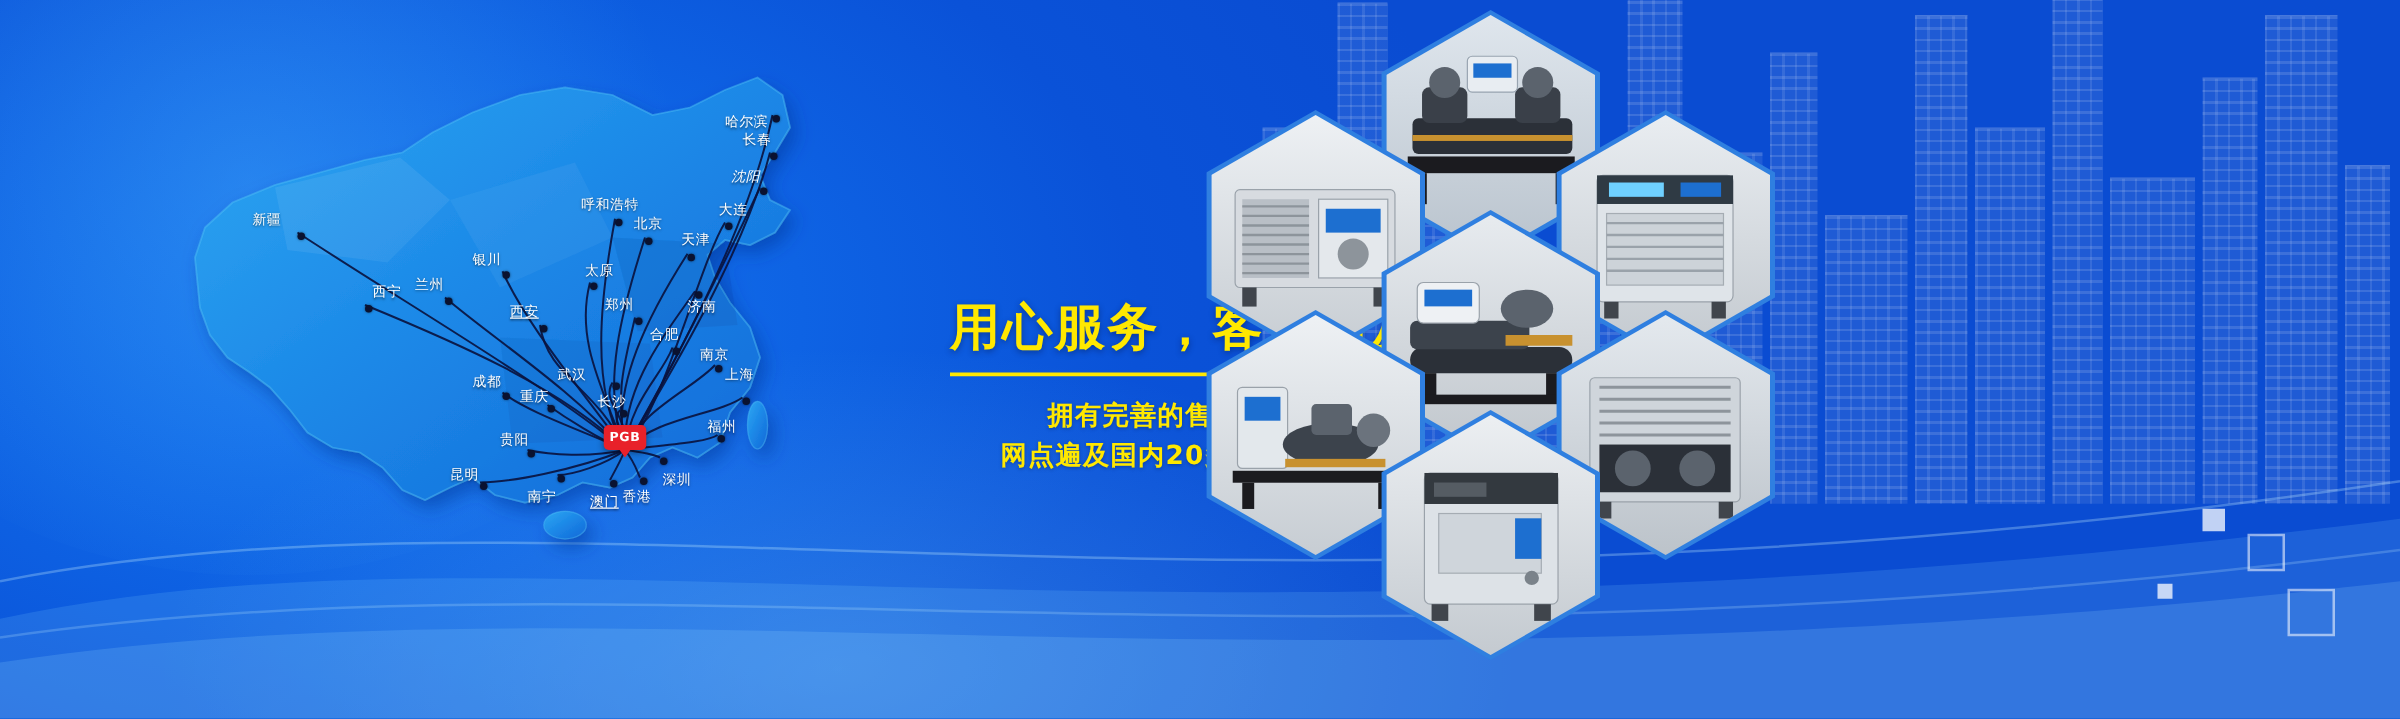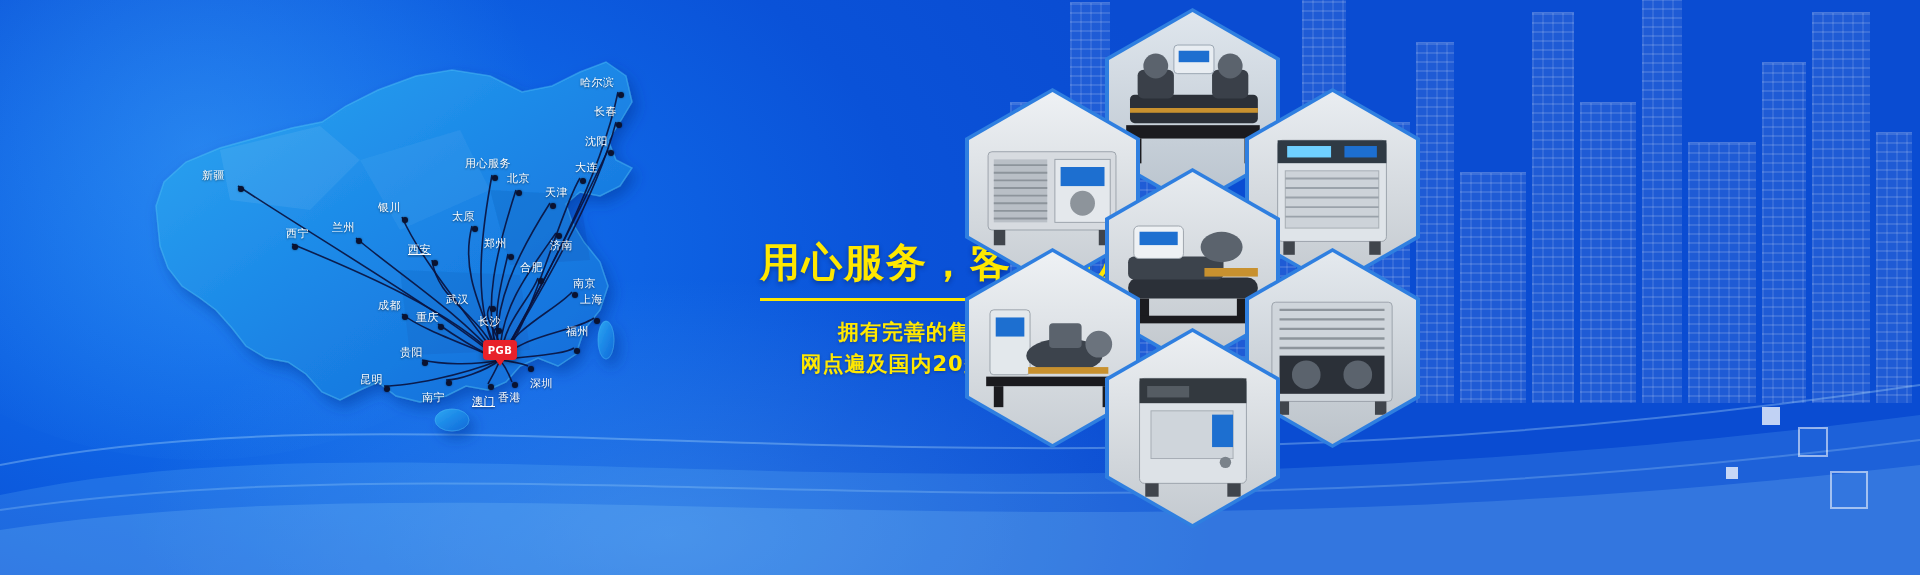--- a/index.html
+++ b/index.html
@@ -155,65 +155,65 @@
         <path d="M440,350 C448,360 450,368 452,372"></path>
         <path d="M440,350 C456,352 464,354 468,356"></path>
         <path d="M440,350 C470,320 500,200 520,168"></path>
         <path d="M440,350 C470,300 520,200 548,140"></path>
         <path d="M440,350 C476,290 536,190 556,112"></path>
         <path d="M440,350 C480,280 540,170 558,82"></path>
       </g>
     </svg>
 
     <div id="cities">
-        <div class="city" style="left: 520px; top: 67px;">哈尔滨</div>
+        <div class="city" style="left: 520px; top: 82px;">哈尔滨</div>
         <div class="dot" style="left: 558px; top: 82px;"></div>
         <div class="city" style="left: 534px; top: 96px;">长春</div>
         <div class="dot" style="left: 556px; top: 112px;"></div>
-        <div class="city" style="left: 525px; top: 126px;">沈阳</div>
+        <div class="city" style="left: 525px; top: 126px; font-style: italic;">沈阳</div>
         <div class="dot" style="left: 548px; top: 140px;"></div>
         <div class="city" style="left: 515px; top: 152px; text-align: right;">大连</div>
         <div class="dot" style="left: 520px; top: 168px;"></div>
-        <div class="city" style="left: 405px; top: 148px;">用心服务</div>
+        <div class="city" style="left: 405px; top: 148px;">呼和浩特</div>
         <div class="dot" style="left: 432px; top: 165px;"></div>
         <div class="city" style="left: 447px; top: 163px;">北京</div>
         <div class="dot" style="left: 456px; top: 180px;"></div>
         <div class="city" style="left: 485px; top: 177px; font-family: Liberation Serif, serif;">天津</div>
         <div class="dot" style="left: 490px; top: 193px;"></div>
         <div class="city" style="left: 318px; top: 192px;">银川</div>
         <div class="dot" style="left: 342px; top: 207px;"></div>
-        <div class="city" style="left: 392px; top: 201px;">太原</div>
+        <div class="city" style="left: 408px; top: 201px;">太原</div>
         <div class="dot" style="left: 412px; top: 216px;"></div>
         <div class="city" style="left: 142px; top: 160px;">新疆</div>
         <div class="dot" style="left: 178px; top: 176px;"></div>
         <div class="city" style="left: 272px; top: 212px;">兰州</div>
         <div class="dot" style="left: 296px; top: 228px;"></div>
-        <div class="city" style="left: 208px; top: 218px; padding-left: 18px;">西宁</div>
+        <div class="city" style="left: 220px; top: 218px; padding-left: 18px;">西宁</div>
         <div class="dot" style="left: 232px; top: 234px;"></div>
         <div class="city" style="left: 348px; top: 234px; text-decoration: underline;">西安</div>
         <div class="dot" style="left: 372px; top: 250px;"></div>
         <div class="city" style="left: 424px; top: 228px;">郑州</div>
         <div class="dot" style="left: 448px; top: 244px;"></div>
         <div class="city" style="left: 490px; top: 230px;">济南</div>
         <div class="dot" style="left: 496px; top: 223px;"></div>
         <div class="city" style="left: 460px; top: 252px;">合肥</div>
         <div class="dot" style="left: 478px; top: 268px;"></div>
-        <div class="city" style="left: 500px; top: 268px; margin-left: 13px;">南京</div>
+        <div class="city" style="left: 500px; top: 268px;">南京</div>
         <div class="dot" style="left: 512px; top: 282px;"></div>
         <div class="city" style="left: 520px; top: 284px;">上海</div>
         <div class="dot" style="left: 534px; top: 308px;"></div>
         <div class="city" style="left: 386px; top: 284px;">武汉</div>
         <div class="dot" style="left: 430px; top: 296px;"></div>
         <div class="city" style="left: 418px; top: 306px;">长沙</div>
         <div class="dot" style="left: 436px; top: 318px;"></div>
         <div class="city" style="left: 318px; top: 290px;">成都</div>
         <div class="dot" style="left: 342px; top: 304px;"></div>
         <div class="city" style="left: 356px; top: 302px;">重庆</div>
         <div class="dot" style="left: 378px; top: 314px;"></div>
-        <div class="city" style="left: 506px; top: 316px;">福州</div>
+        <div class="city" style="left: 506px; top: 326px;">福州</div>
         <div class="dot" style="left: 514px; top: 338px;"></div>
         <div class="city" style="left: 340px; top: 338px; font-family: Liberation Mono, monospace;">贵阳</div>
         <div class="dot" style="left: 362px; top: 350px;"></div>
         <div class="city" style="left: 300px; top: 364px;">昆明</div>
         <div class="dot" style="left: 324px; top: 376px;"></div>
         <div class="city" style="left: 470px; top: 368px;">深圳</div>
         <div class="dot" style="left: 468px; top: 356px;"></div>
         <div class="city" style="left: 362px; top: 382px;">南宁</div>
         <div class="dot" style="left: 386px; top: 370px;"></div>
         <div class="city" style="left: 412px; top: 386px; text-decoration: underline;">澳门</div>

